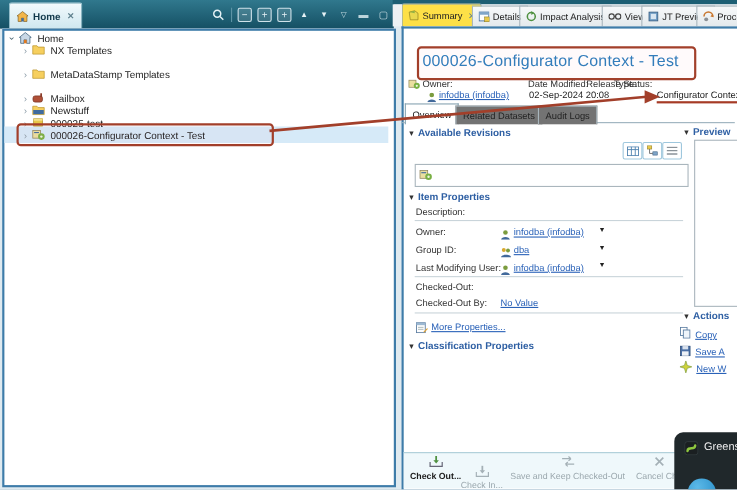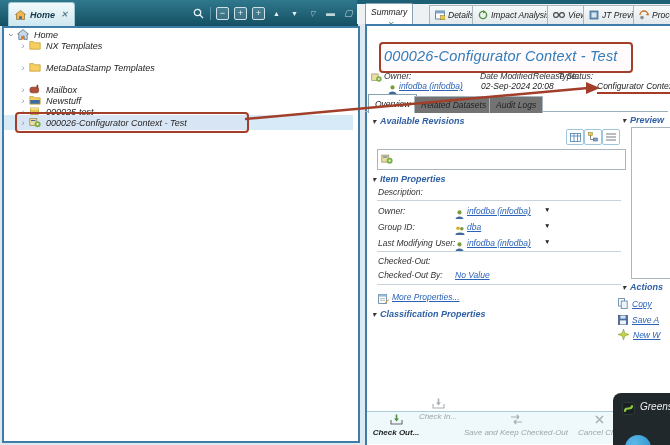--- a/index.html
+++ b/index.html
@@ -1,18 +1,18 @@
 <!DOCTYPE html>
 <html><head>
 <meta charset="utf-8">
 <style>
   html,body{margin:0;padding:0;background:#b9ccd8;}
   .screen{position:relative;width:670px;height:445px;overflow:hidden;
           background:#dfeaf0;font-family:"Liberation Sans",sans-serif;
-          color:#1c1c1c;font-style:italic;}
+          color:#1c1c1c;}
   .abs{position:absolute;}
   .nowrap{white-space:nowrap;}
 
   
   .lp-header{left:0;top:0;width:358px;height:26px;
              background:linear-gradient(#30788d,#155064);}
   .lp-tab{left:8px;top:2px;height:23px;padding:0 6px;display:flex;align-items:center;gap:4px;
           background:linear-gradient(#f2fafc,#cfe7ef);border:1px solid #9fc6d2;border-bottom:none;
           border-radius:3px 3px 0 0;font-size:9px;font-weight:bold;color:#11384a;}
   .tab-close{font-size:8px;color:#5d7f8c;margin-left:2px;cursor:default;}
@@ -35,22 +35,22 @@
   .child{padding-left:12px;}
   .sel-bg{left:4px;top:115px;width:349px;height:15px;background:#d6eaf8;}
   .ticon{flex:none;margin:0 4px 0 1px;}
 
   
   .rp-topstrip{left:357px;top:0;width:313px;height:4px;background:#1d5f74;}
   .rp-tabstrip{left:357px;top:4px;width:313px;height:20px;background:#edf1f3;}
   .rtab{position:absolute;top:5px;height:18px;display:flex;align-items:center;gap:3px;
         padding:0 5px;background:linear-gradient(#f7f9fa,#e3e9ec);border:1px solid #a9b6bd;
         font-size:8.5px;color:#222;cursor:default;white-space:nowrap;}
-  .rtab.active{top:3px;height:20px;background:#ffffff;border:1px solid #87a3b2;border-bottom:none;
-               border-radius:2px 2px 0 0;flex-direction:column;}
+  .rtab.active{top:3px;height:20px;background:#fde047;border:1px solid #87a3b2;border-bottom:none;
+               border-radius:2px 2px 0 0;}
   .rp-body{left:365px;top:24px;width:305px;height:419px;background:#fff;border:2px solid #3e7ca9;border-right:none;}
 
   .page-title{font-size:14.5px;color:#2b7dbd;letter-spacing:.2px;}
   .flabel{font-size:8.5px;color:#333;}
   .fvalue{font-size:8.5px;color:#1c1c1c;}
   .link{font-size:8.5px;color:#2a62b8;text-decoration:underline;cursor:pointer;}
   .type-annot{border-bottom:2px solid #a63b26;padding-bottom:1px;}
 
   .subtab-base{left:365px;top:94px;width:303px;height:17px;border-bottom:1px solid #9ab0bc;}
   .stab{position:absolute;top:96px;height:16px;display:flex;align-items:center;padding:0 6px;
@@ -425,21 +425,21 @@
   <div class="bbtn enabled" style="left:372px;top:414px;width:48px">
     <span>
       <svg width="13" height="11" viewBox="0 0 13 11">
           <path d="M1 6 V10 H12 V6" fill="none" stroke="#667" stroke-width="1.1"></path>
           <line x1="6.5" y1="0.5" x2="6.5" y2="6" stroke="#4f9140" stroke-width="1.6"></line>
           <path d="M4 4.4 L6.5 7.4 L9 4.4 Z" fill="#4f9140"></path>
         </svg>
     </span>
     <span style="font-weight:bold">Check Out...</span>
   </div>
-  <div class="bbtn" style="left:415px;top:398px;width:46px">
+  <div class="bbtn" style="left:415px;top:423px;width:46px">
     <span>
       <svg width="13" height="11" viewBox="0 0 13 11">
           <path d="M1 6 V10 H12 V6" fill="none" stroke="#a4b0b6" stroke-width="1.1"></path>
           <line x1="6.5" y1="0.5" x2="6.5" y2="6" stroke="#a4b0b6" stroke-width="1.6"></line>
           <path d="M4 4.4 L6.5 7.4 L9 4.4 Z" fill="#a4b0b6"></path>
         </svg>
     </span>
     <span>Check In...</span>
   </div>
   <div class="bbtn" style="left:462px;top:414px;width:108px">

